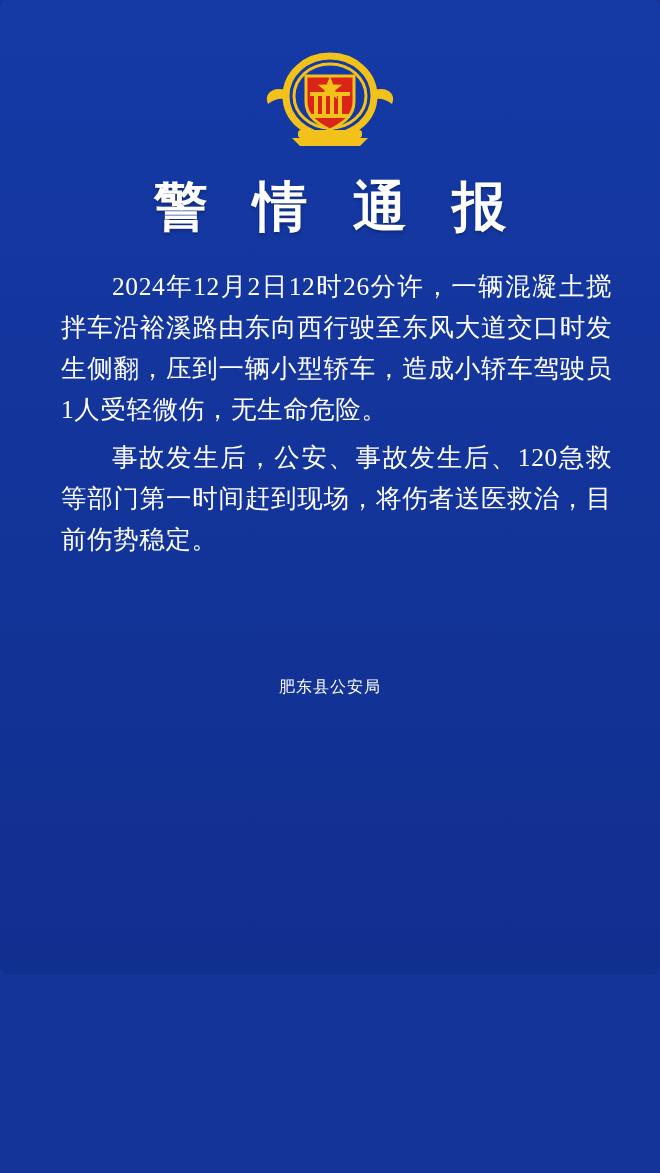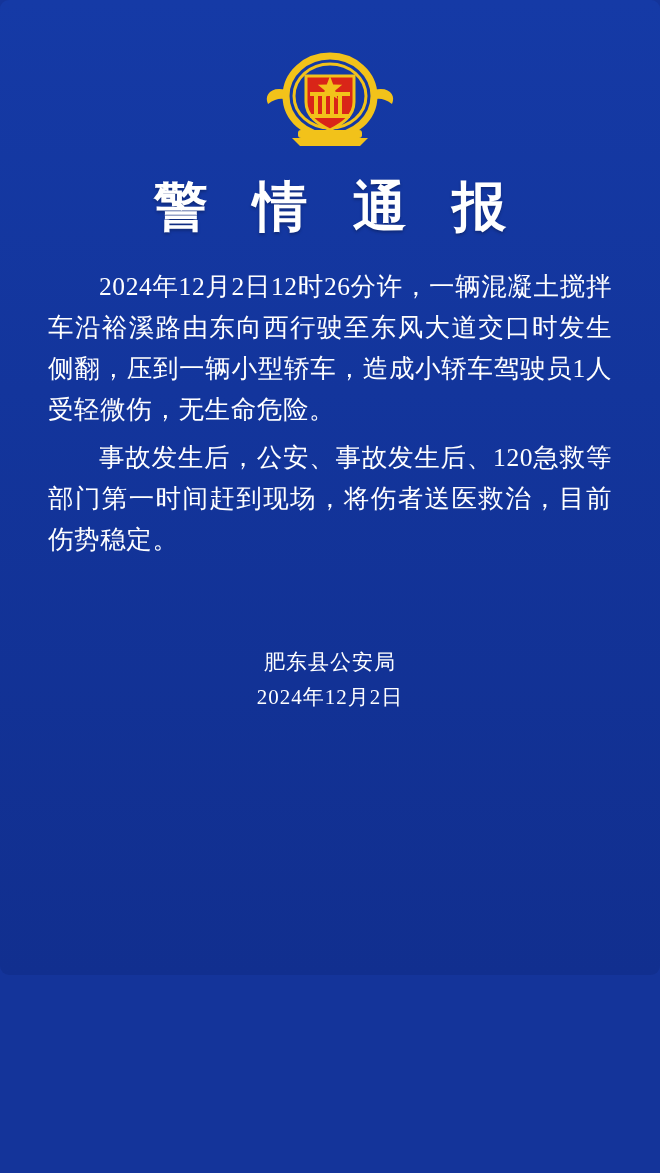--- a/index.html
+++ b/index.html
@@ -55,29 +55,29 @@
   
   .body-text {
     margin-top: 24px;
     font-size: 25.5px;
     line-height: 1.62;
     letter-spacing: 0.6px;
     text-align: justify;
     text-justify: inter-ideograph;
   }
   .body-text p {
-    margin: 0 0 6px 0;
+    margin: 0 0 6px 13px;
     text-indent: 2em;
   }
 
   
   .signature {
-    margin-top: 84px;
+    margin-top: 112px;
     text-align: center;
-    font-size: 21px;
+    font-size: 16px;
     line-height: 1.7;
     letter-spacing: 1px;
   }
   .signature div { white-space: nowrap; }
 </style>
 </head>
 <body>
 
 <div class="poster">
 
@@ -112,16 +112,15 @@
 
   <div class="title">警 情 通 报</div>
 
   <div class="body-text">
     <p>2024年12月2日12时26分许，一辆混凝土搅拌车沿裕溪路由东向西行驶至东风大道交口时发生侧翻，压到一辆小型轿车，造成小轿车驾驶员1人受轻微伤，无生命危险。</p>
     <p>事故发生后，公安、事故发生后、120急救等部门第一时间赶到现场，将伤者送医救治，目前伤势稳定。</p>
   </div>
 
   <div class="signature">
     <div>肥东县公安局</div>
-    <div>2024年12月2日</div>
   </div>
 
 </div>
 
 </body></html>

